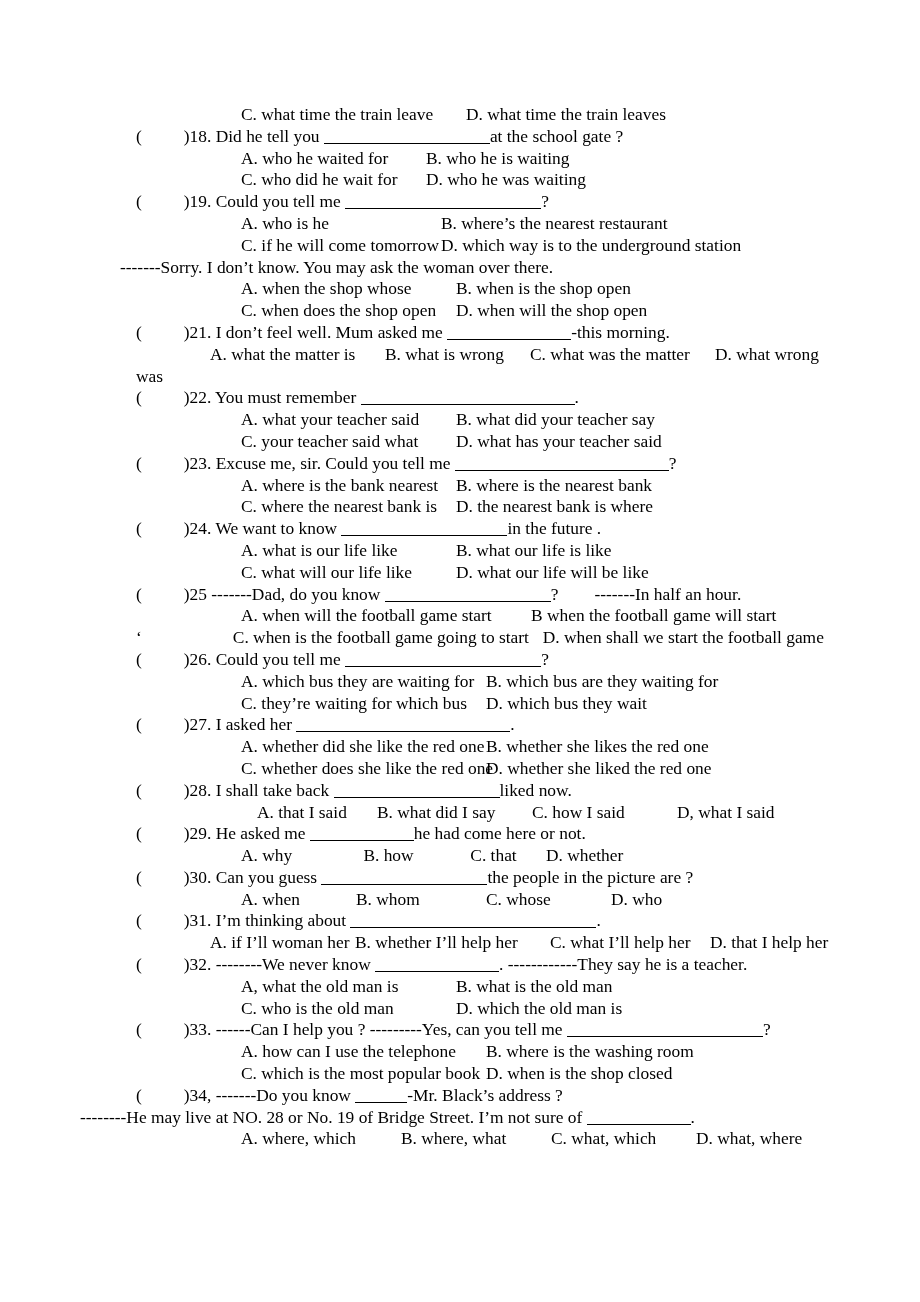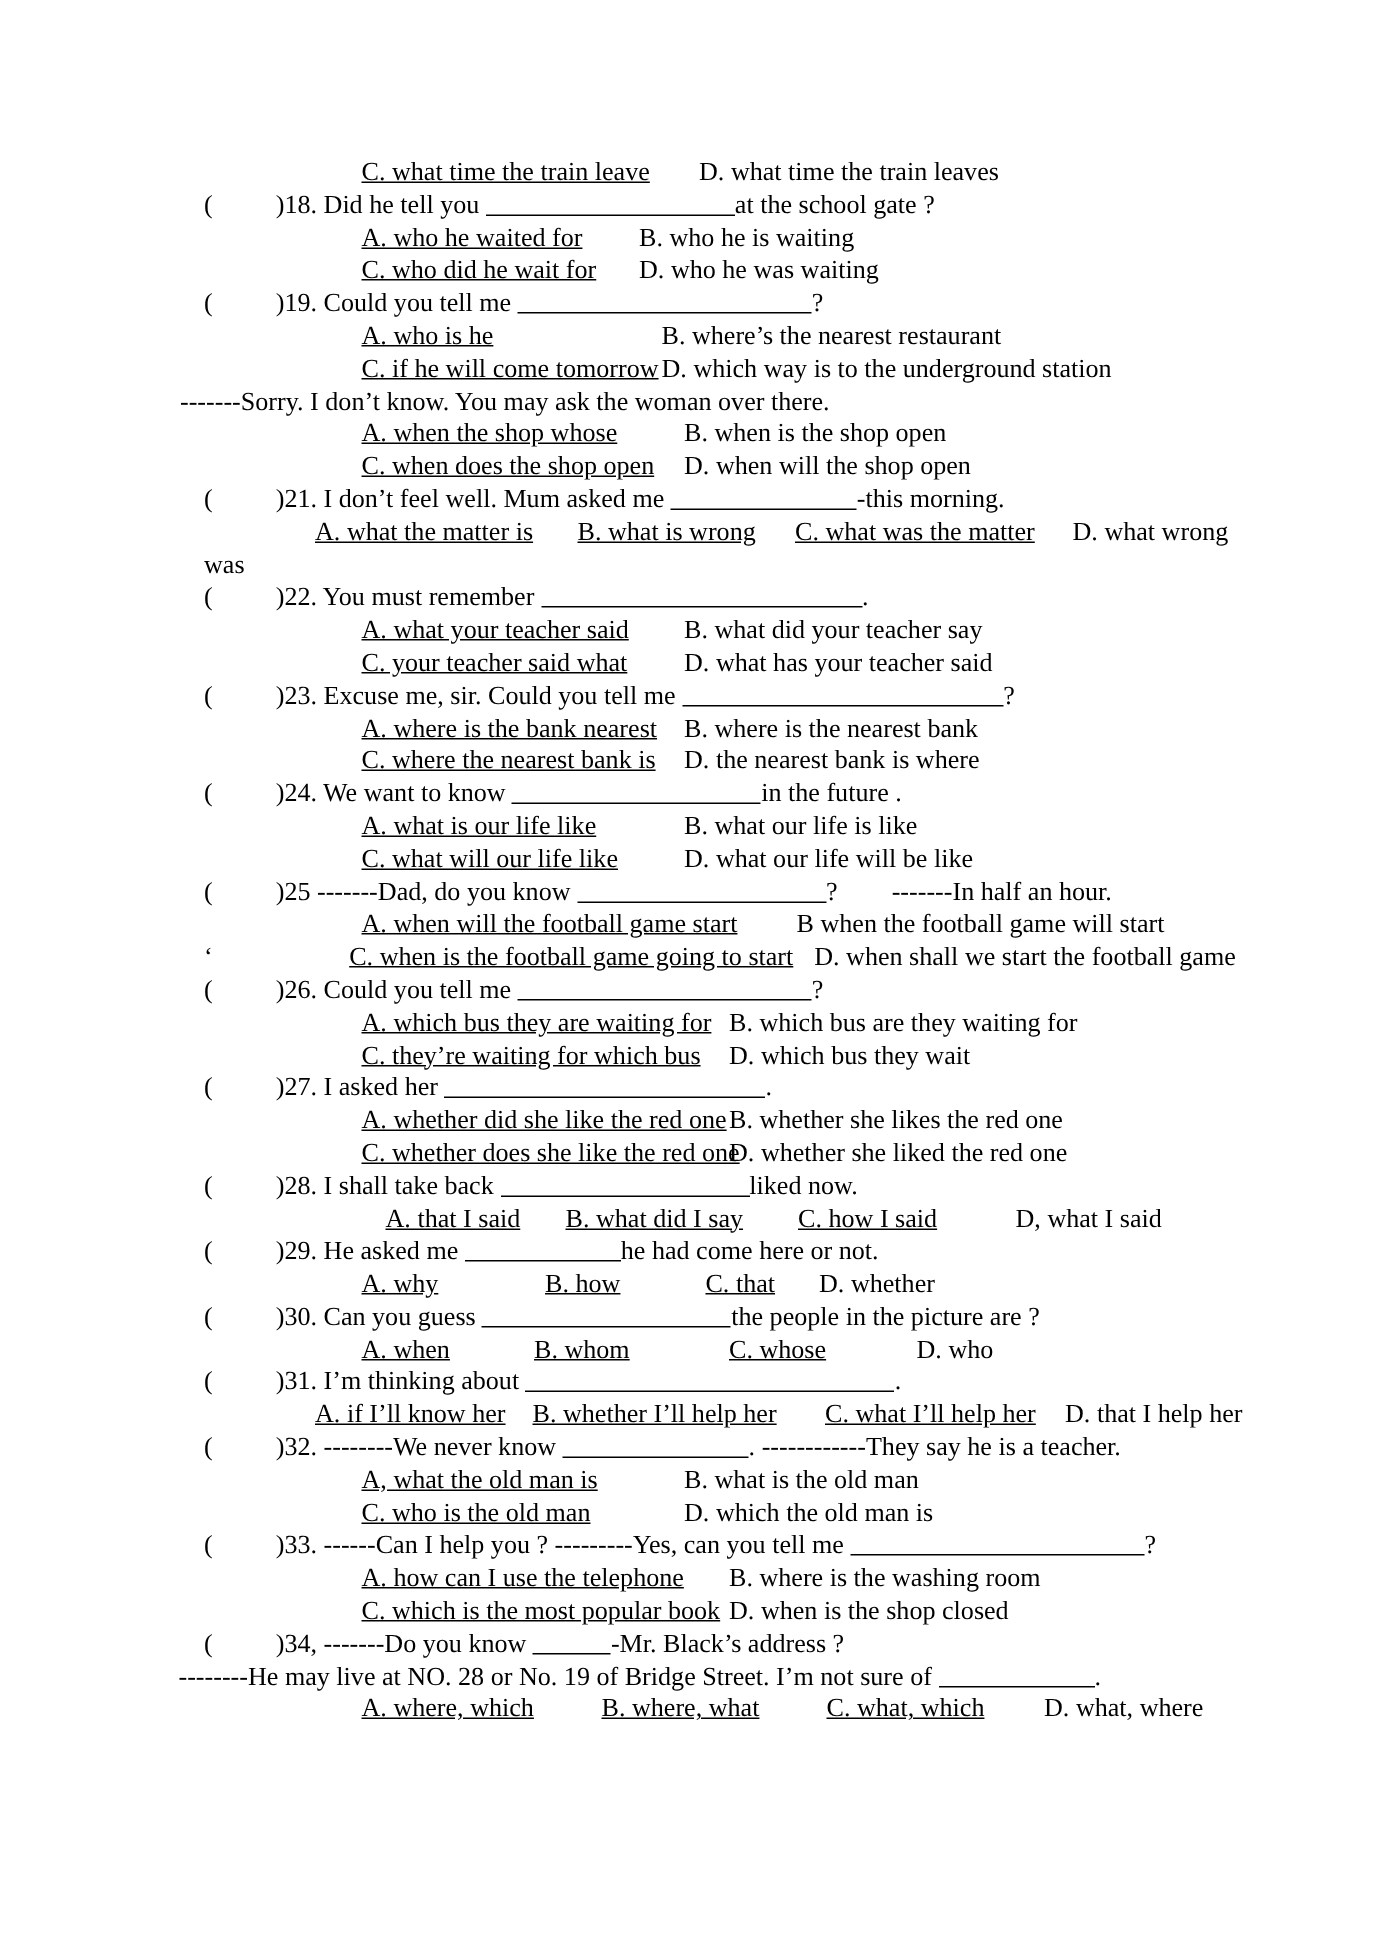--- a/index.html
+++ b/index.html
@@ -34,40 +34,40 @@
     white-space: pre;
     height: 21.8px;
   }
   
   .ind-marker  { padding-left: 136px; }
   .ind-opt2    { padding-left: 241px; }
   .ind-opt4    { padding-left: 210px; }
   .ind-first   { padding-left: 241px; }
   .ind-cont    { padding-left: 136px; }
   .ind-sorry   { padding-left: 120px; }
-  .ind-ans34   { padding-left: 119px; }
+  .ind-ans34   { padding-left: 80px; }
   .ind-stray   { padding-left: 136px; }
   .paren-gap { display: inline-block; width: 42px; }
 
   
   .blank {
     display: inline-block;
     border-bottom: 1.3px solid #000;
     height: 14px;
     vertical-align: -2px;
   }
   .b-xs  { width: 52px; }
   .b-smm { width: 104px; }
   .b-md  { width: 124px; }
   .b-lg  { width: 166px; }
   .b-xl  { width: 196px; }
   .b-2xl { width: 214px; }
   .b-3xl { width: 246px; }
   .b-4xl { width: 262px; }
-  .col-a { display: inline-block; text-decoration: underline; }
+  .col-a { display: inline-block; }
   .w-185 { width: 185px; }
   .w-200 { width: 200px; }
   .w-215 { width: 215px; }
   .w-225 { width: 225px; }
   .w-245 { width: 245px; }
   .w-290 { width: 290px; }
   .w-310 { width: 310px; }
   .w-95  { width: 95px; }
   .w-105 { width: 105px; text-align: center; }
   .w-115 { width: 115px; }
@@ -129,21 +129,21 @@
     <div class="line ind-marker"><span>(</span><span class="paren-gap"></span><span>)</span><span>28.</span><span> I shall take back </span><span class="blank b-lg"></span><span>liked now.</span></div>
     <div class="line ind-opt2"><span class="col-a w-120">A. that I said</span><span class="col-a w-155">B. what did I say</span><span class="col-a w-145">C. how I said</span><span>D, what I said</span></div>
 
     <div class="line ind-marker"><span>(</span><span class="paren-gap"></span><span>)</span><span>29.</span><span> He asked me </span><span class="blank b-smm"></span><span>he had come here or not.</span></div>
     <div class="line ind-opt2"><span class="col-a w-95">A. why</span><span class="col-a w-105">B. how</span><span class="col-a w-105">C. that</span><span>D. whether</span></div>
 
     <div class="line ind-marker"><span>(</span><span class="paren-gap"></span><span>)</span><span>30.</span><span> Can you guess </span><span class="blank b-lg"></span><span>the people in the picture are ?</span></div>
     <div class="line ind-opt2"><span class="col-a w-115">A. when</span><span class="col-a w-130">B. whom</span><span class="col-a w-125" style="display:inline-block;width:125px">C. whose</span><span>D. who</span></div>
 
     <div class="line ind-marker"><span>(</span><span class="paren-gap"></span><span>)</span><span>31.</span><span> I’m thinking about </span><span class="blank b-3xl"></span><span>.</span></div>
-    <div class="line ind-opt4"><span class="col-a w-145">A. if I’ll know her</span><span class="col-a w-195" style="display:inline-block;width:195px">B. whether I’ll help her</span><span class="col-a w-160">C. what I’ll help her</span><span>D. that I help her</span></div>
+    <div class="line ind-opt4"><span class="col-a w-145">A. if I’ll woman her</span><span class="col-a w-195" style="display:inline-block;width:195px">B. whether I’ll help her</span><span class="col-a w-160">C. what I’ll help her</span><span>D. that I help her</span></div>
 
     <div class="line ind-marker"><span>(</span><span class="paren-gap"></span><span>)</span><span>32.</span><span> --------We never know </span><span class="blank b-md"></span><span>. ------------They say he is a teacher.</span></div>
     <div class="line ind-opt2"><span class="col-a w-215">A, what the old man is</span><span>B. what is the old man</span></div>
     <div class="line ind-opt2"><span class="col-a w-215">C. who is the old man</span><span>D. which the old man is</span></div>
 
     <div class="line ind-marker"><span>(</span><span class="paren-gap"></span><span>)</span><span>33.</span><span> ------Can I help you ? ---------Yes, can you tell me </span><span class="blank b-xl"></span><span>?</span></div>
     <div class="line ind-opt2"><span class="col-a w-245">A. how can I use the telephone</span><span>B. where is the washing room</span></div>
     <div class="line ind-opt2"><span class="col-a w-245">C. which is the most popular book</span><span>D. when is the shop closed</span></div>
 
     <div class="line ind-marker"><span>(</span><span class="paren-gap"></span><span>)</span><span>34,</span><span> -------Do you know </span><span class="blank b-xs"></span><span>-Mr. Black’s address ?</span></div>

